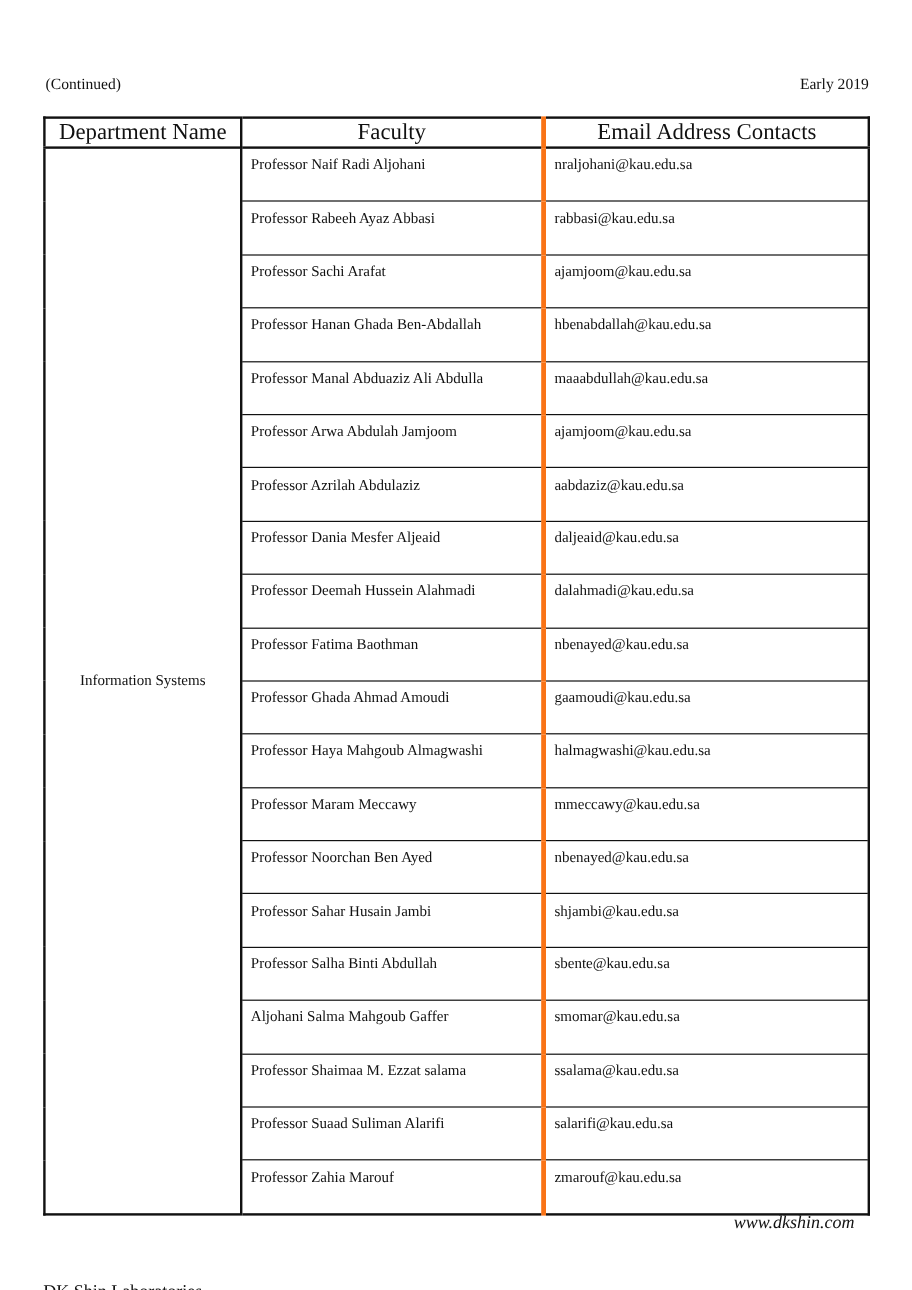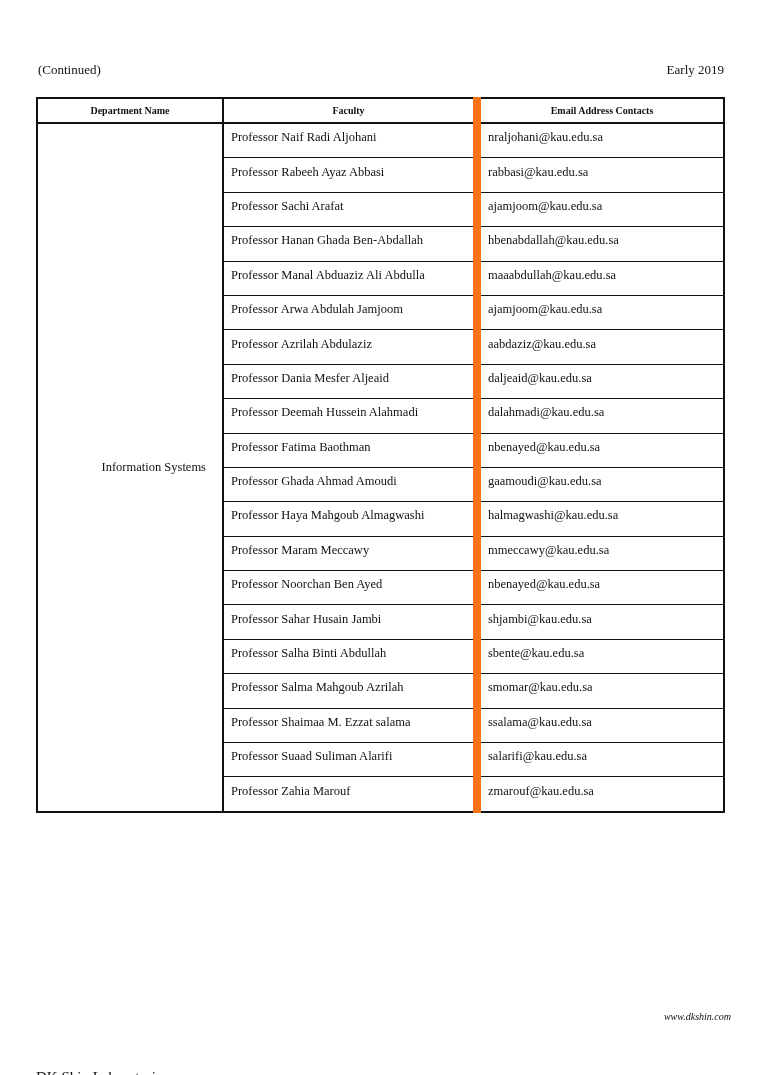--- a/index.html
+++ b/index.html
@@ -8,32 +8,32 @@
       font-family: "Liberation Serif", "DejaVu Serif", serif; color: #111;
       overflow: hidden;
     }
     .hdr-left { position: absolute; left: 38px; top: 62px; font-size: 13px; }
     .hdr-right { position: absolute; right: 36px; top: 62px; font-size: 13px; }
     table.dir {
       position: absolute; left: 36px; top: 97px; width: 689px;
       border-collapse: collapse; border: 2px solid #111;
     }
     table.dir th {
-      height: 23px; font-size: 10px; font-weight: bold; text-align: center;
+      height: 23px; font-size: 19px; font-weight: normal; text-align: center;
       border: 1px solid #111; border-bottom: 2px solid #111; padding: 0;
     }
     table.dir th.c1, table.dir td.c1 { width: 152px; border-right: 2px solid #111; }
-    table.dir th.c2, table.dir td.c2 { width: 242px; border-right: 8px solid #f97316; border-radius: 11px; }
+    table.dir th.c2, table.dir td.c2 { width: 242px; border-right: 4px solid #f97316; border-radius: 11px; }
     table.dir td {
-      height: 27.4px; font-size: 12.5px; border: 1px solid #111; padding: 0 0 6px 7px;
+      height: 27.4px; font-size: 12.5px; border: 1px solid #111; padding: 0 0 16px 7px;
       vertical-align: middle; white-space: nowrap;
     }
-    table.dir td.c1 { text-align: right; padding: 16px; font-size: 12.5px; }
+    table.dir td.c1 { text-align: center; padding: 5px; font-size: 12.5px; }
     .ftr-left { position: absolute; left: 36px; top: 1069px; font-size: 15px; }
-    .ftr-right { position: absolute; right: 29px; top: 1011px; font-size: 10px; font-style: italic; margin-left: 29px; }
+    .ftr-right { position: absolute; right: 48px; top: 1011px; font-size: 15px; font-style: italic; margin-left: 29px; }
   </style>
 </head>
 <body>
 
 <div class="hdr-left">(Continued)</div>
 <div class="hdr-right">Early 2019</div>
 
 <table class="dir">
   <thead>
     <tr>
@@ -102,21 +102,21 @@
       </tr>
       <tr>
         <td class="c2">Professor Sahar Husain Jambi</td>
         <td class="c3">shjambi@kau.edu.sa</td>
       </tr>
       <tr>
         <td class="c2">Professor Salha Binti Abdullah</td>
         <td class="c3">sbente@kau.edu.sa</td>
       </tr>
       <tr>
-        <td class="c2">Professor Salma Mahgoub Azrilah</td>
+        <td class="c2">Aljohani Salma Mahgoub Gaffer</td>
         <td class="c3">smomar@kau.edu.sa</td>
       </tr>
       <tr>
         <td class="c2">Professor Shaimaa M. Ezzat salama</td>
         <td class="c3">ssalama@kau.edu.sa</td>
       </tr>
       <tr>
         <td class="c2">Professor Suaad Suliman Alarifi</td>
         <td class="c3">salarifi@kau.edu.sa</td>
       </tr>

